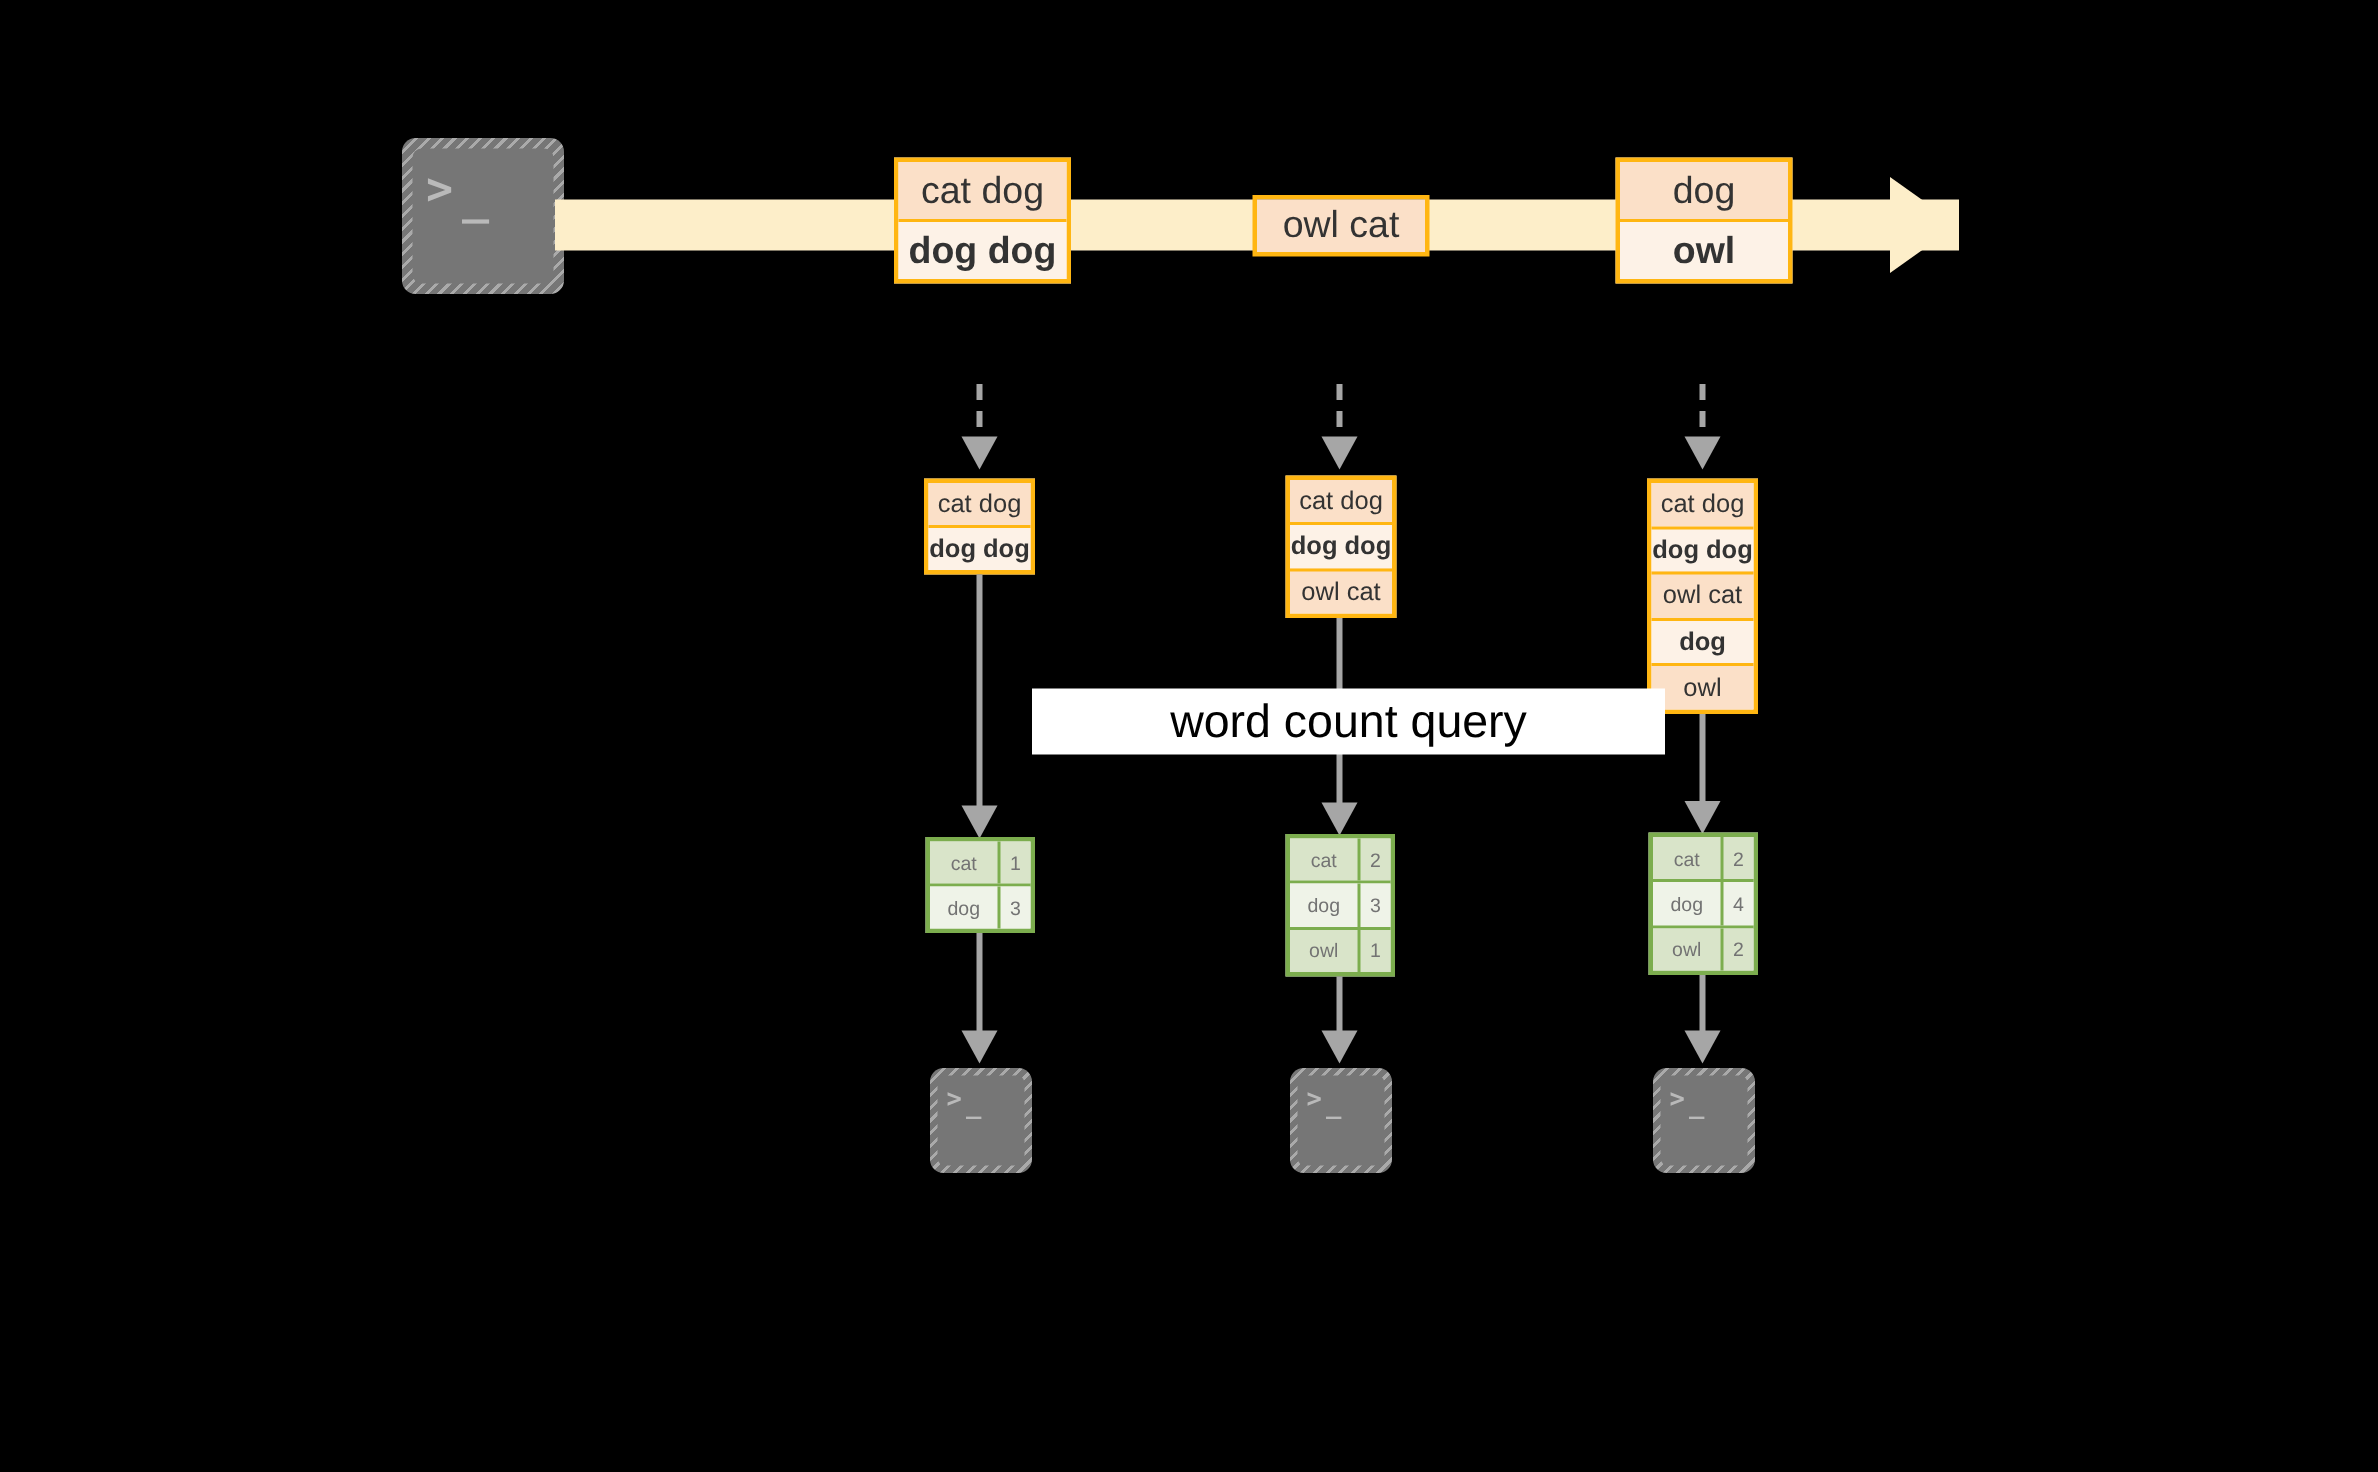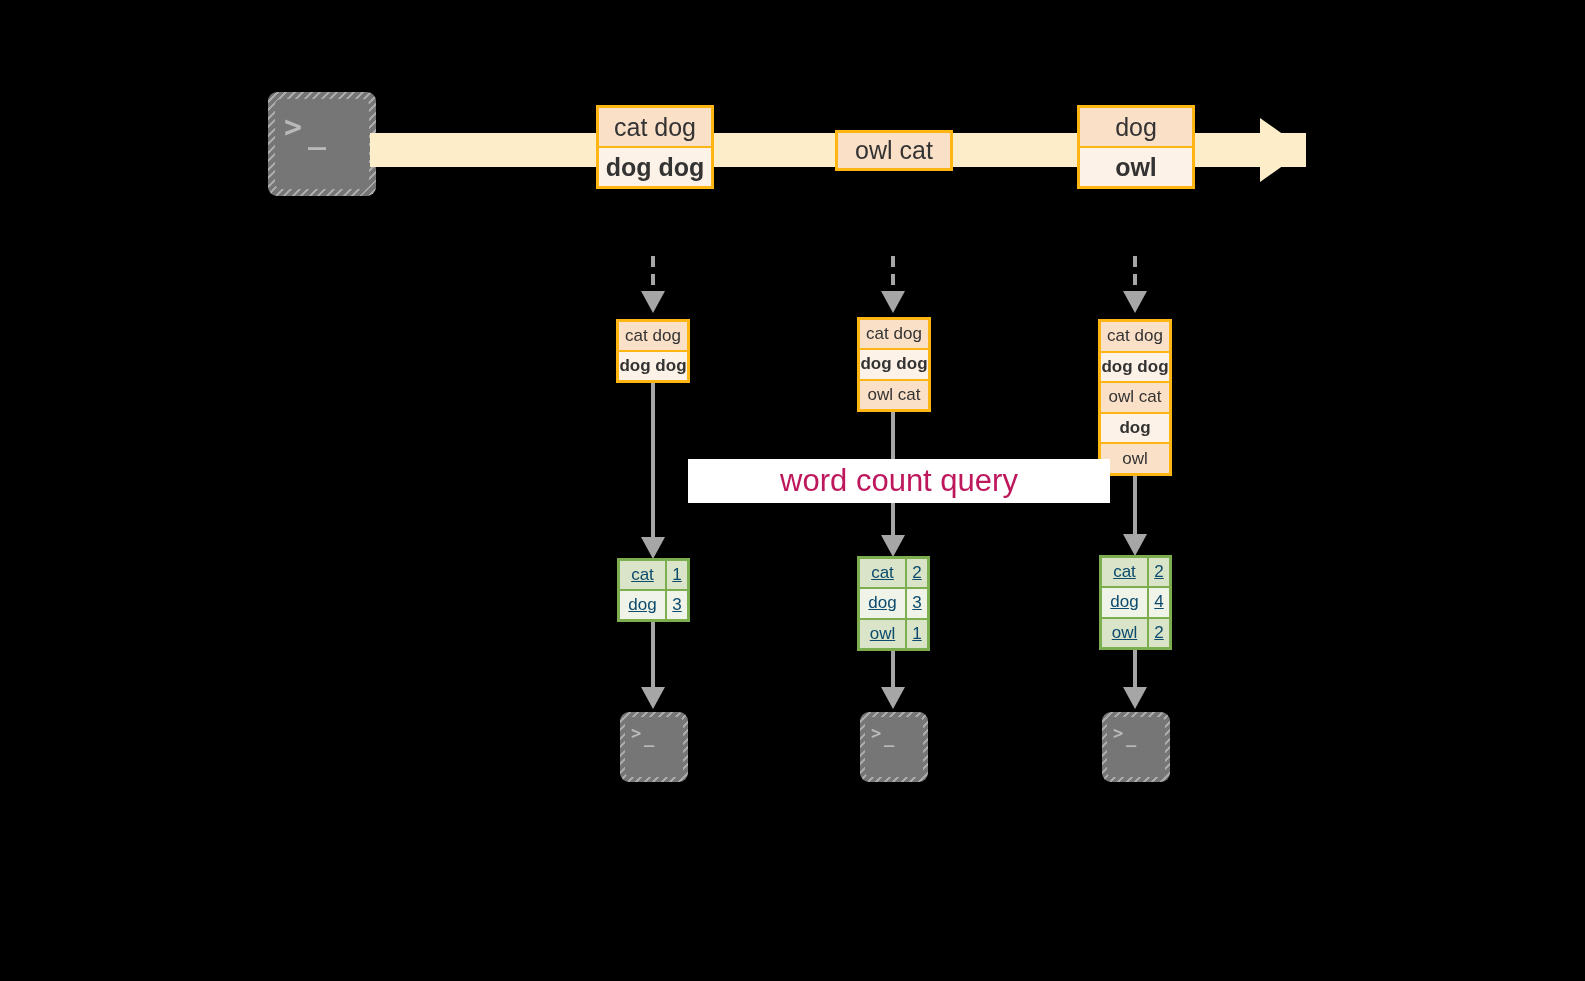--- a/index.html
+++ b/index.html
@@ -108,23 +108,22 @@
     display: flex;
   }
   .gtable .grow.sep { border-top: 2px solid #7cad4e; }
   .gtable .grow.d .gc { background: #d9e4c9; }
   .gtable .grow.l .gc { background: #eff3e8; }
   .gtable .gc {
     box-sizing: border-box;
     display: flex;
     align-items: center;
     justify-content: center;
-    font-size: 17px;
-    color: #0c4a6e;
-    text-decoration: underline;
+    font-size: 13px;
+    color: #737373;
   }
   .gtable .gc.key { flex: 0 0 45px; }
   .gtable .gc.val { flex: 1 1 auto; border-left: 2px solid #7cad4e; }
 
   
   .vline {
     position: absolute;
     width: 4px;
     background: #a6a6a6;
   }
@@ -145,21 +144,21 @@
   
   .banner {
     position: absolute;
     background: #ffffff;
     display: flex;
     align-items: center;
     justify-content: center;
   }
   .banner span {
     font-size: 31px;
-    color: #be185d;
+    color: #000000;
     white-space: nowrap;
   }
 </style>
 </head>
 <body>
 
 <div id="stage">
 
   <div class="terminal" style="left:268px; top:92px; width:108px; height:104px;">
     <div class="inner"></div>

